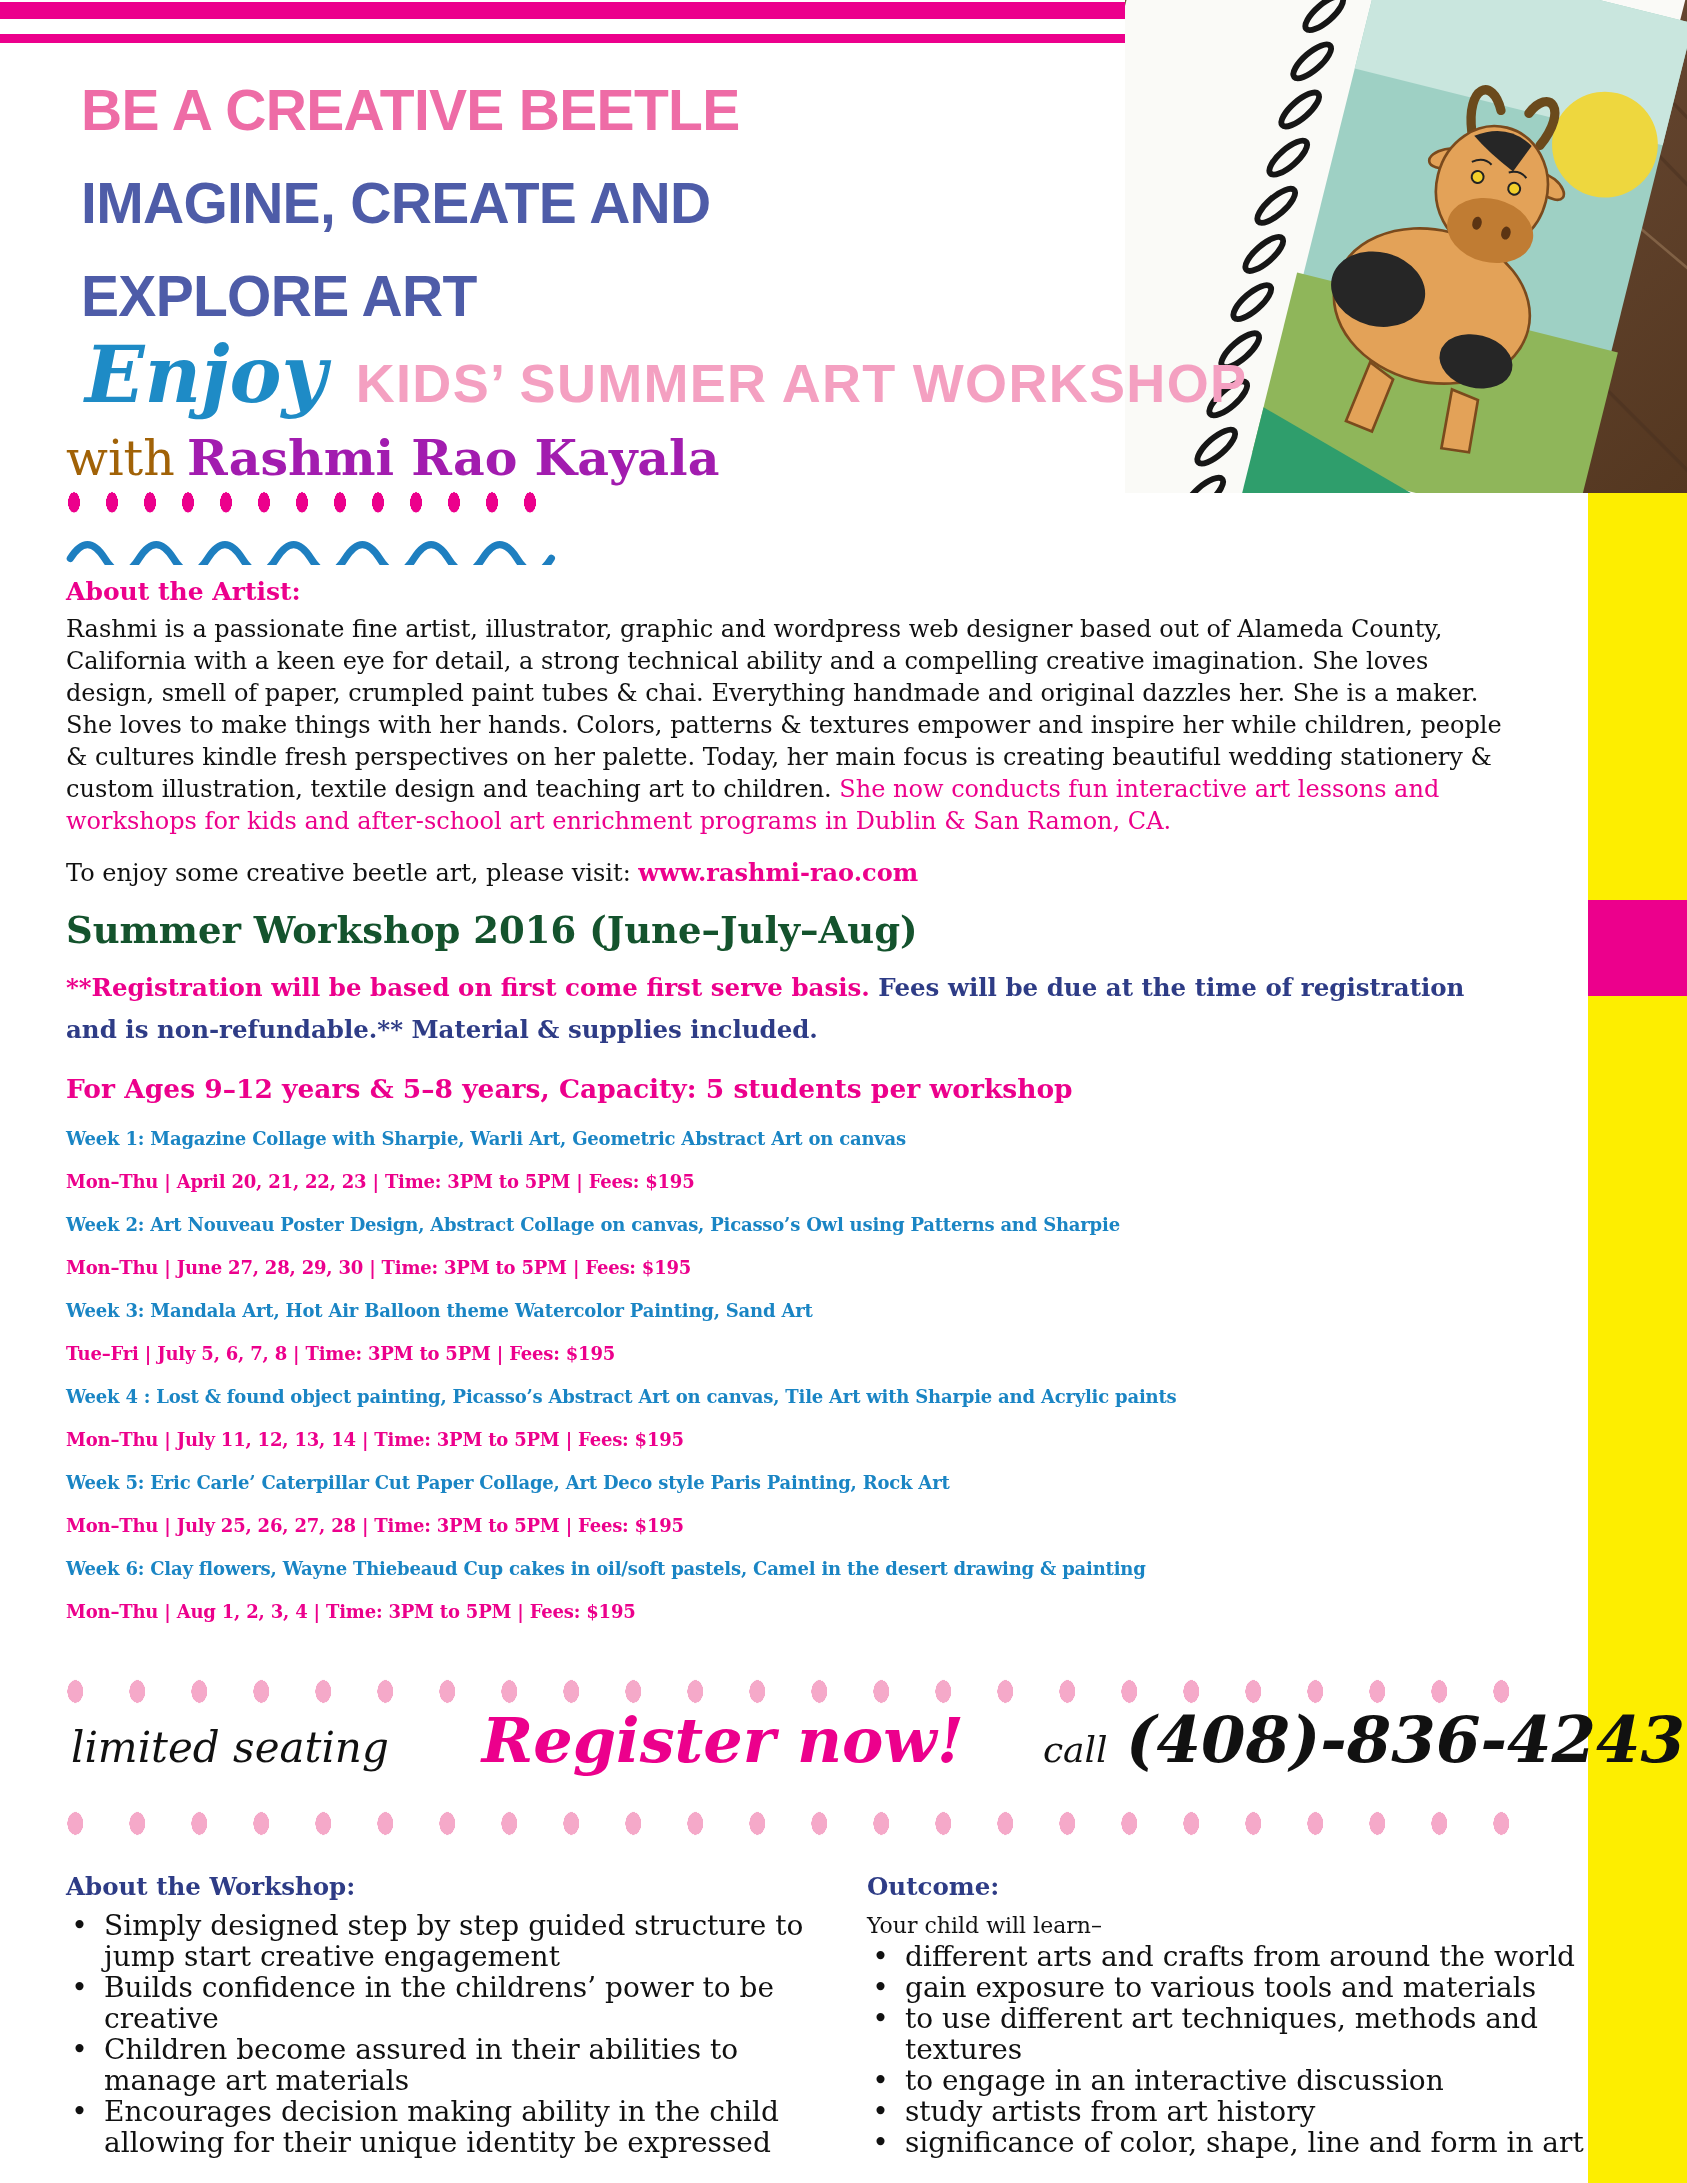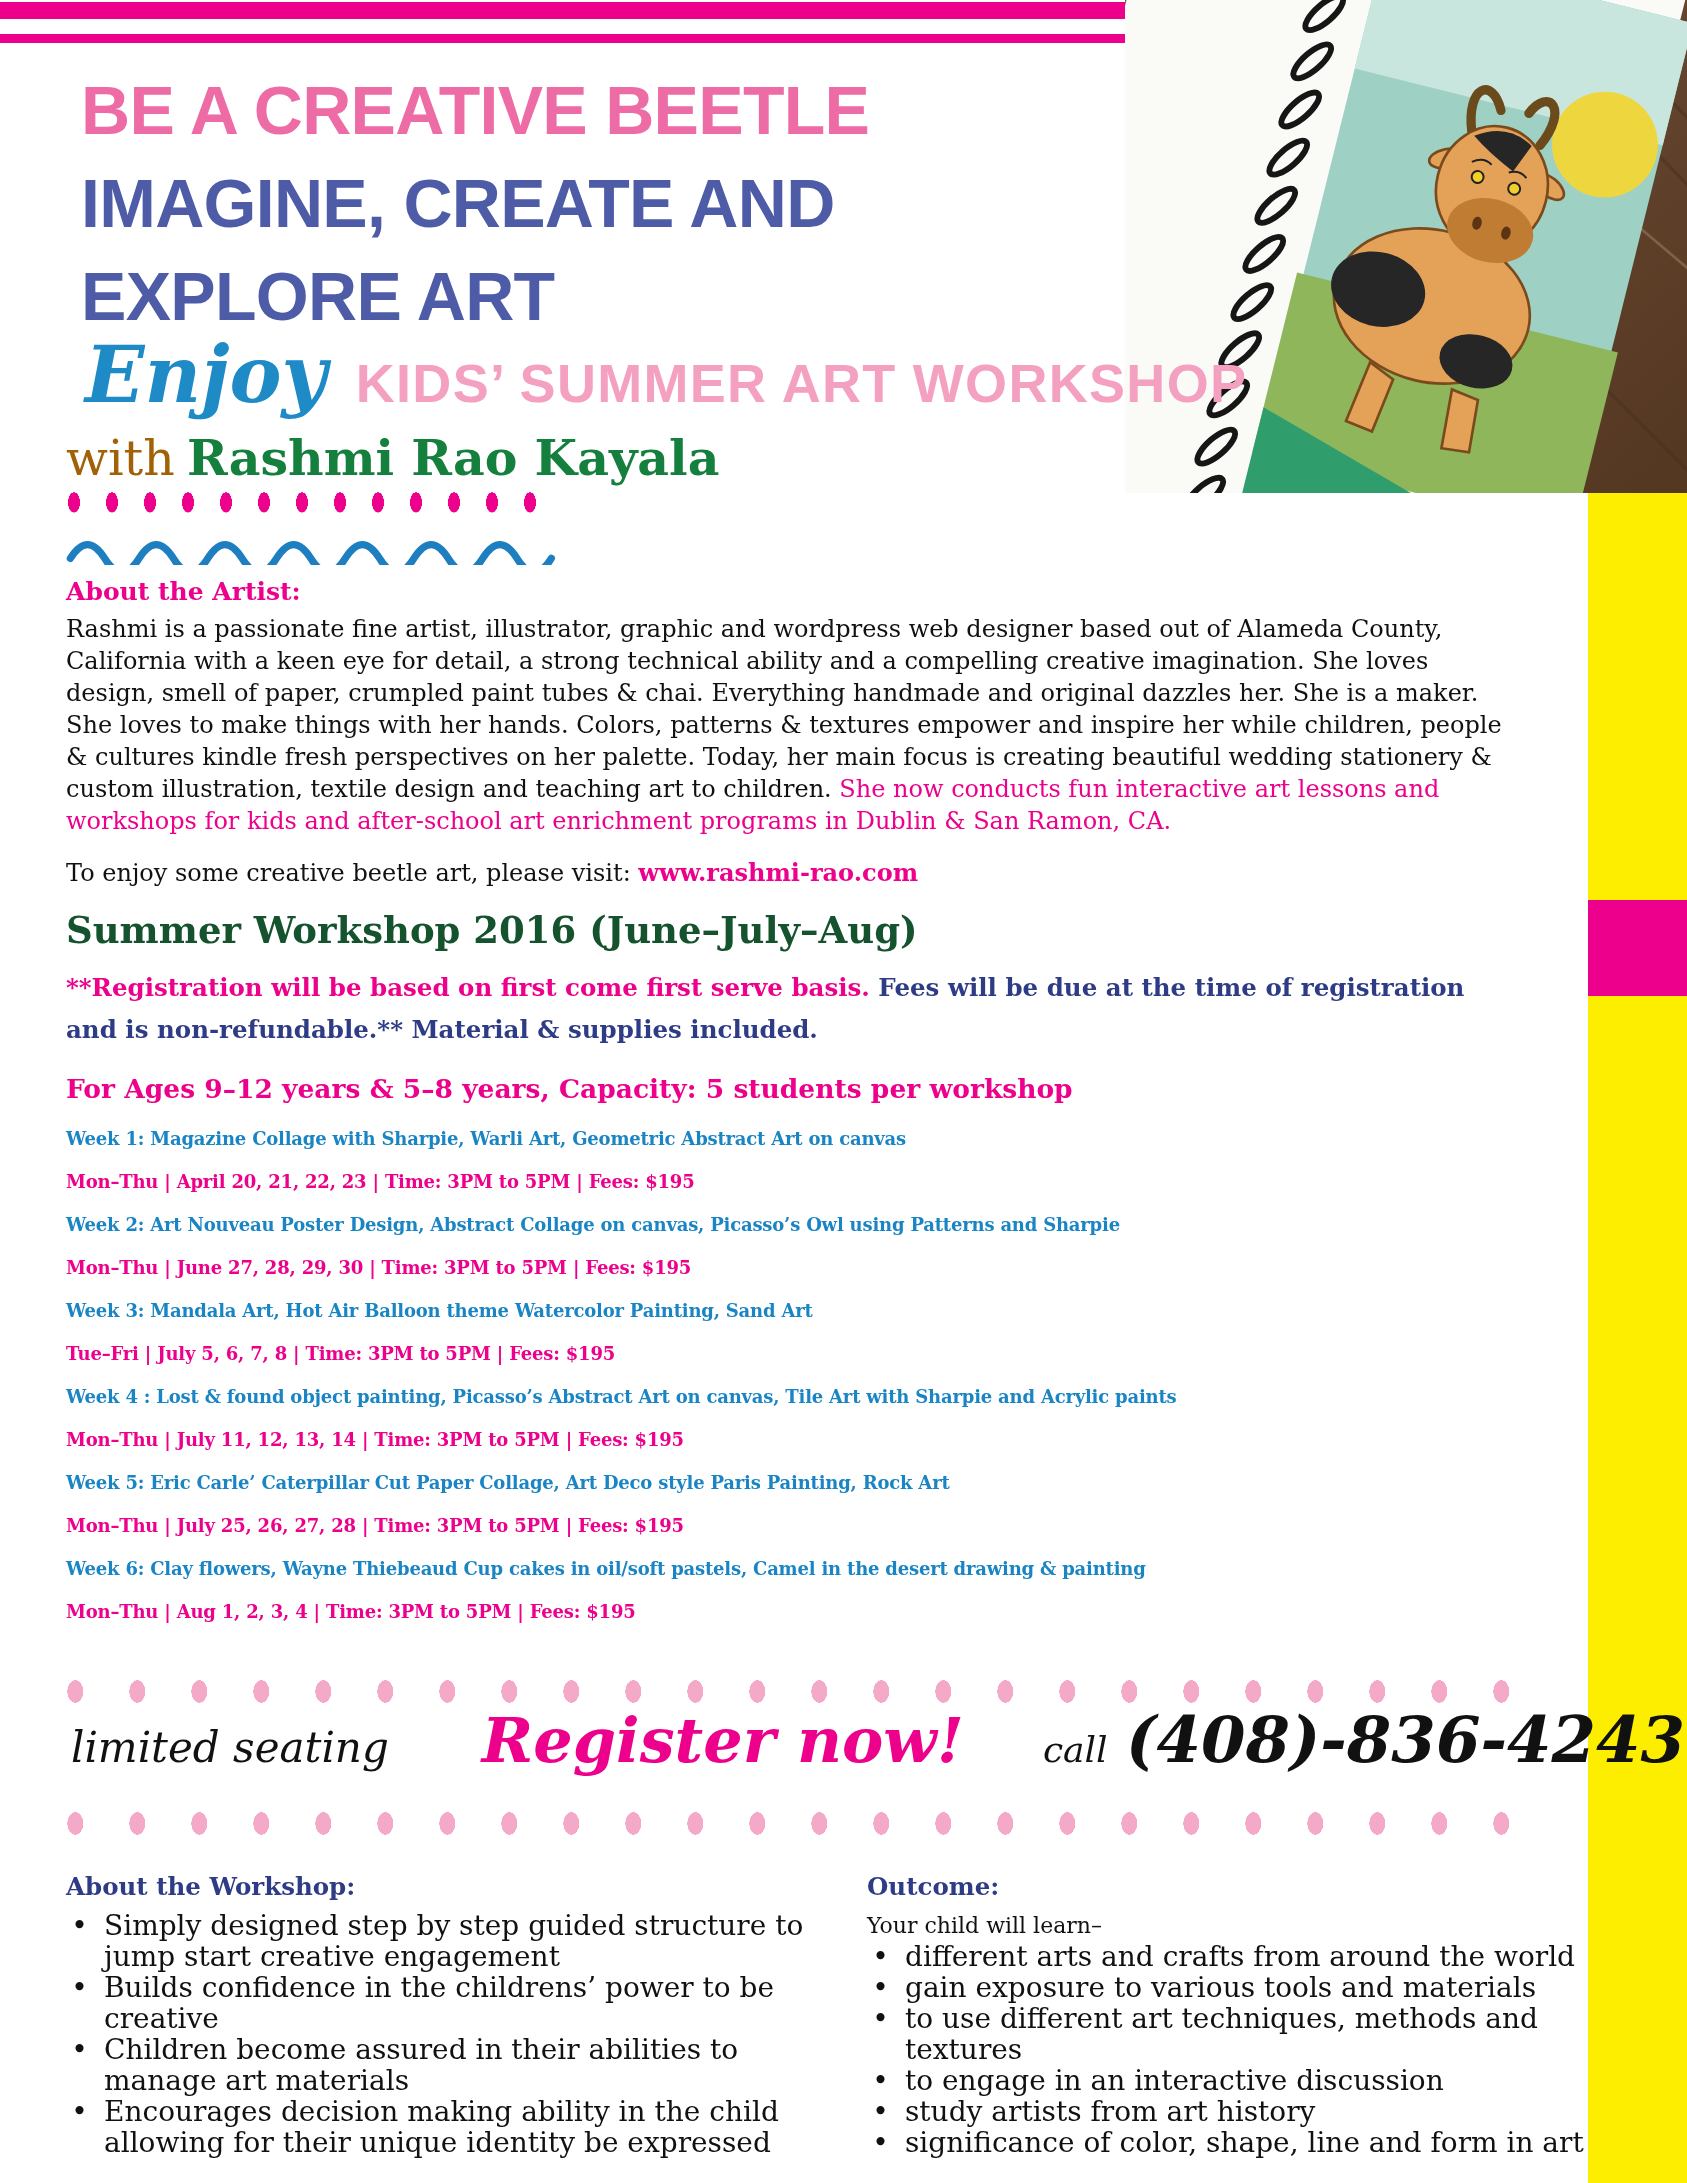--- a/index.html
+++ b/index.html
@@ -6,32 +6,32 @@
   .page{position:relative;width:1687px;height:2183px;background:#ffffff;overflow:hidden;
         font-family:"DejaVu Serif",serif;color:#111;}
 
   
   .stripe{position:absolute;left:0;width:1125px;background:#ec008c;}
   .stripe1{top:2px;height:17px;}
   .stripe2{top:34px;height:8.6px;}
 
   
   .t{position:absolute;left:81px;font-family:"Liberation Sans",sans-serif;font-weight:bold;
-     font-size:68px;line-height:79px;letter-spacing:-0.7px;white-space:nowrap;}
+     font-size:57px;line-height:79px;letter-spacing:-0.7px;white-space:nowrap;}
   .t1{top:71px;color:#ee6ca6;}
   .t2{top:164px;color:#4e5ca8;}
   .t3{top:257px;color:#4e5ca8;}
 
   .enjoyrow{position:absolute;top:329px;left:85px;white-space:nowrap;}
   .enjoy{font-family:"DejaVu Serif",serif;font-style:italic;font-weight:bold;font-size:78px;color:#1e8bc6;}
   .kids{font-family:"Liberation Sans",sans-serif;font-weight:bold;font-size:54px;color:#f4a0c1;
         letter-spacing:1.3px;margin-left:29px;}
   .withrow{position:absolute;top:429px;left:66px;font-size:49px;white-space:nowrap;}
   .with{color:#a16207;}
-  .artistname{color:#15803d;font-weight:bold;margin-left:12px;text-align:right;}
+  .artistname{color:#a21caf;font-weight:bold;margin-left:12px;text-align:right;}
 
   .dots-magenta{position:absolute;top:491px;left:66px;width:480px;height:22.5px;
     background-image:radial-gradient(6px 10px at 8px 11.2px,#ec008c 98%,transparent 100%);
     background-size:38px 22.5px;background-repeat:repeat-x;}
   .wave{position:absolute;top:528px;left:66px;}
 
   
   .about{position:absolute;top:577px;left:66px;width:1452px;}
   .h-pink{font-size:25px;font-weight:bold;color:#ec008c;margin:0 0 6.6px 0;}
   .about p{margin:0;font-size:24px;line-height:32px;}

